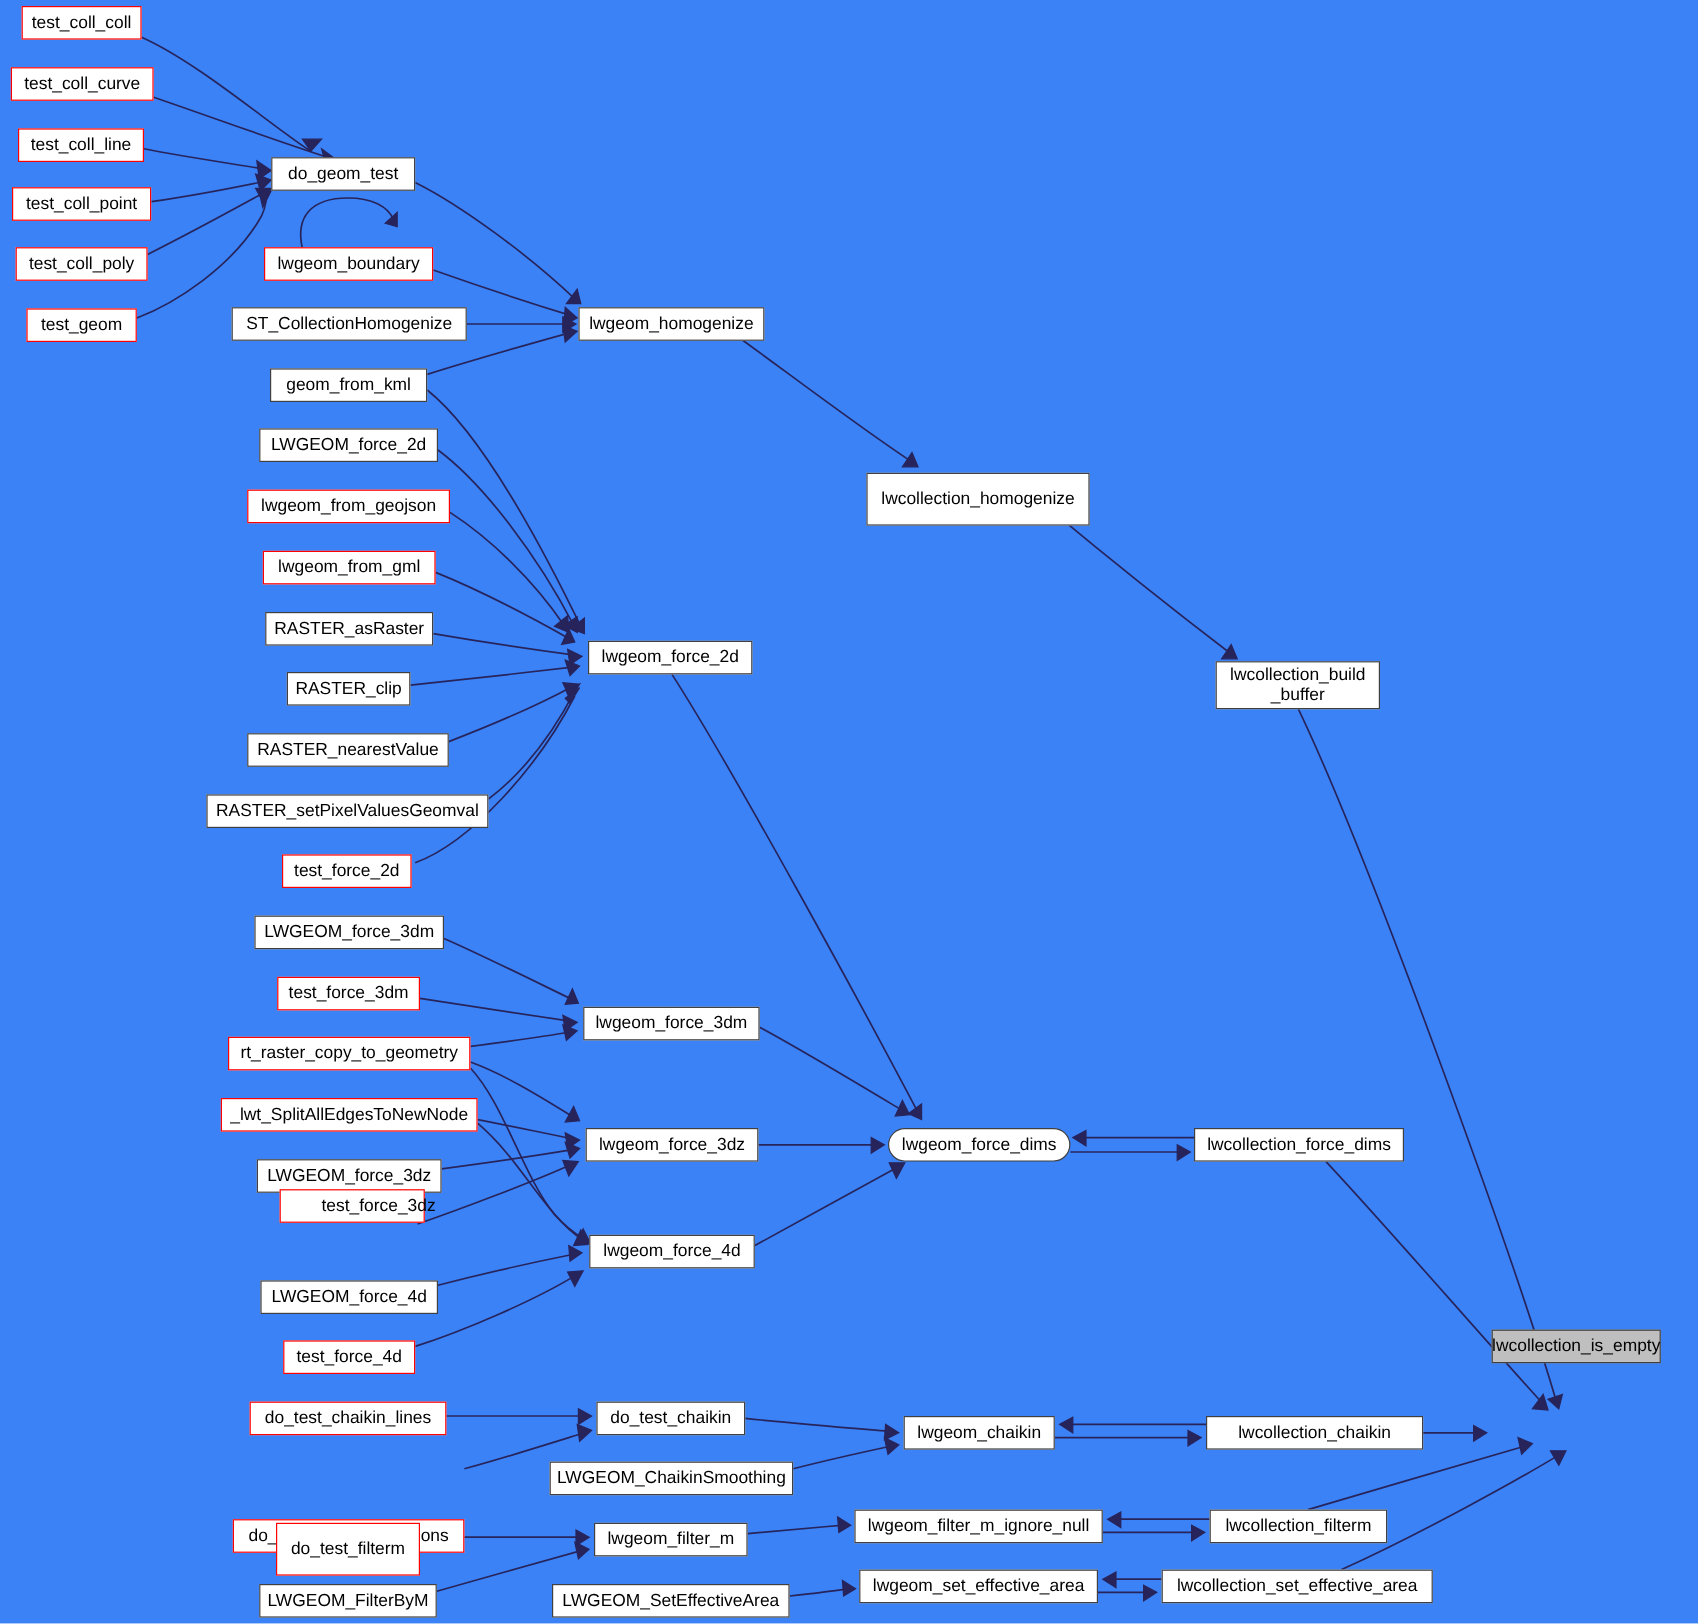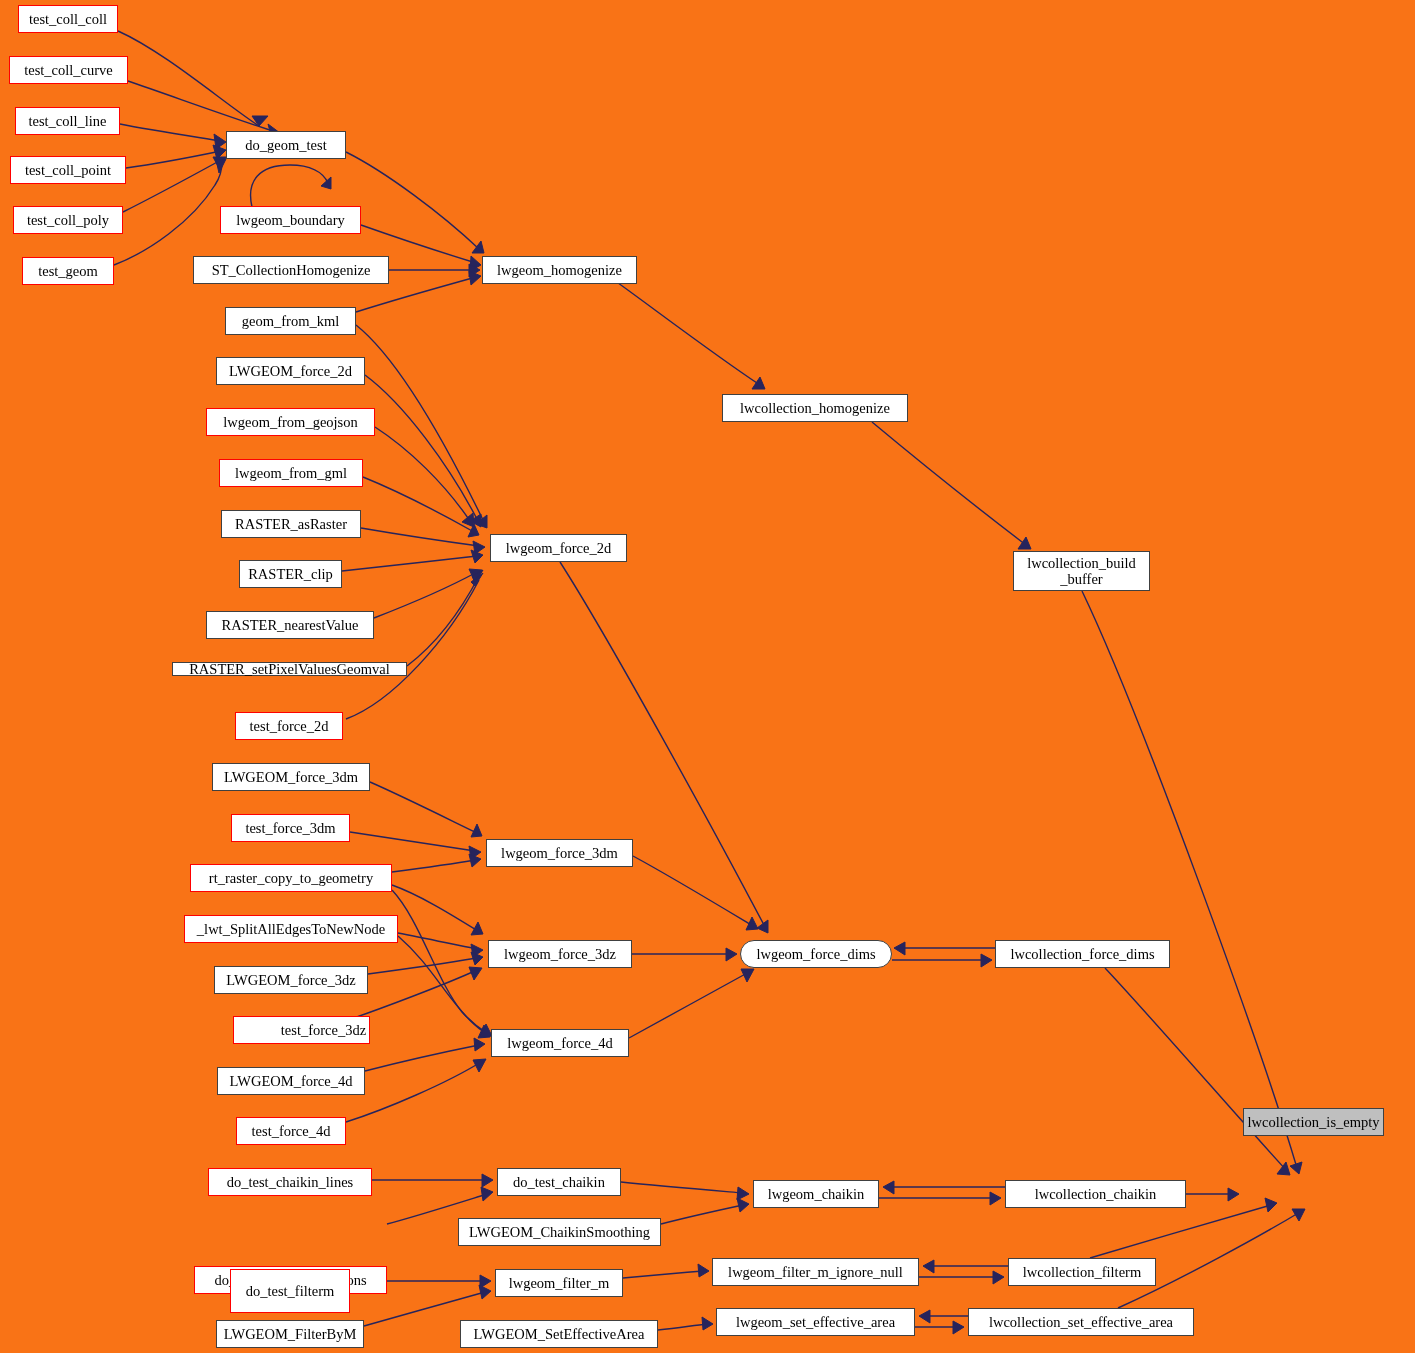--- a/index.html
+++ b/index.html
@@ -4,22 +4,22 @@
 <style>
   html, body {
     margin: 0;
     padding: 0;
     background: #ffffff;
   }
   #canvas {
     position: relative;
     width: 1415px;
     height: 1353px;
-    background: #f97316;
-    font-family: Liberation Serif, serif;
+    background: #3b82f6;
+    font-family: Liberation Sans, sans-serif;
     overflow: hidden;
   }
   #edge-layer {
     position: absolute;
     left: 0; top: 0;
     width: 1415px;
     height: 1353px;
     pointer-events: none;
   }
   .node {
@@ -180,37 +180,37 @@
     <div class="node red" style="left: 220px; top: 206px; width: 141px; height: 28px;">lwgeom_boundary</div>
     <div class="node thick" style="left: 193px; top: 256px; width: 196px; height: 28px;">ST_CollectionHomogenize</div>
     <div class="node thick" style="left: 482px; top: 256px; width: 155px; height: 28px;">lwgeom_homogenize</div>
     <div class="node thick" style="left: 225px; top: 307px; width: 131px; height: 28px;">geom_from_kml</div>
     <div class="node thick" style="left: 216px; top: 357px; width: 149px; height: 28px;">LWGEOM_force_2d</div>
     <div class="node red" style="left: 206px; top: 408px; width: 169px; height: 28px;">lwgeom_from_geojson</div>
     <div class="node red" style="left: 219px; top: 459px; width: 144px; height: 28px;">lwgeom_from_gml</div>
     <div class="node thick" style="left: 221px; top: 510px; width: 140px; height: 28px;">RASTER_asRaster</div>
     <div class="node thick" style="left: 239px; top: 560px; width: 103px; height: 28px;">RASTER_clip</div>
     <div class="node thick" style="left: 206px; top: 611px; width: 168px; height: 28px;">RASTER_nearestValue</div>
-    <div class="node thick" style="left: 172px; top: 662px; width: 235px; height: 14px; text-align: center;">RASTER_setPixelValuesGeomval</div>
+    <div class="node thick" style="left: 172px; top: 662px; width: 235px; height: 28px; text-align: center;">RASTER_setPixelValuesGeomval</div>
     <div class="node red" style="left: 235px; top: 712px; width: 108px; height: 28px;">test_force_2d</div>
     <div class="node thick" style="left: 490px; top: 534px; width: 137px; height: 28px;">lwgeom_force_2d</div>
     <div class="node thick" style="left: 212px; top: 763px; width: 158px; height: 28px;">LWGEOM_force_3dm</div>
     <div class="node red" style="left: 231px; top: 814px; width: 119px; height: 28px;">test_force_3dm</div>
     <div class="node red" style="left: 190px; top: 864px; width: 202px; height: 28px;">rt_raster_copy_to_geometry</div>
     <div class="node red" style="left: 184px; top: 915px; width: 214px; height: 28px;">_lwt_SplitAllEdgesToNewNode</div>
     <div class="node thick" style="left: 214px; top: 966px; width: 154px; height: 28px;">LWGEOM_force_3dz</div>
-    <div class="node red" style="left: 233px; top: 1016px; width: 137px; height: 28px; padding-left: 44px;">test_force_3dz</div>
+    <div class="node red" style="left: 233px; top: 991px; width: 121px; height: 28px; padding-left: 44px;">test_force_3dz</div>
     <div class="node thick" style="left: 217px; top: 1067px; width: 148px; height: 28px;">LWGEOM_force_4d</div>
     <div class="node red" style="left: 236px; top: 1117px; width: 110px; height: 28px;">test_force_4d</div>
     <div class="node thick" style="left: 486px; top: 839px; width: 147px; height: 28px;">lwgeom_force_3dm</div>
     <div class="node thick" style="left: 488px; top: 940px; width: 144px; height: 28px;">lwgeom_force_3dz</div>
     <div class="node thick" style="left: 491px; top: 1029px; width: 138px; height: 28px;">lwgeom_force_4d</div>
     <div class="node thick" style="left: 740px; top: 940px; width: 152px; height: 28px; border-radius: 14px;">lwgeom_force_dims</div>
     <div class="node thick" style="left: 995px; top: 940px; width: 175px; height: 28px;">lwcollection_force_dims</div>
-    <div class="node thick" style="left: 722px; top: 394px; width: 186px; height: 28px;">lwcollection_homogenize</div>
+    <div class="node thick" style="left: 722px; top: 394px; width: 186px; height: 44px;">lwcollection_homogenize</div>
     <div class="node thick" style="left: 1013px; top: 551px; width: 137px; height: 40px;">lwcollection_build
 _buffer</div>
     <div class="node red" style="left: 208px; top: 1168px; width: 164px; height: 28px;">do_test_chaikin_lines</div>
     <div class="node red" style="left: 194px; top: 1218px; width: 193px; height: 28px; margin-top: 48px;">do_test_chaikin_polygons</div>
     <div class="node red" style="left: 230px; top: 1269px; width: 120px; height: 44px;">do_test_filterm</div>
     <div class="node thick" style="left: 216px; top: 1320px; width: 148px; height: 28px;">LWGEOM_FilterByM</div>
     <div class="node thick" style="left: 497px; top: 1168px; width: 124px; height: 28px;">do_test_chaikin</div>
     <div class="node thick" style="left: 458px; top: 1218px; width: 203px; height: 28px;">LWGEOM_ChaikinSmoothing</div>
     <div class="node thick" style="left: 495px; top: 1269px; width: 128px; height: 28px;">lwgeom_filter_m</div>
     <div class="node thick" style="left: 460px; top: 1320px; width: 198px; height: 28px;">LWGEOM_SetEffectiveArea</div>

